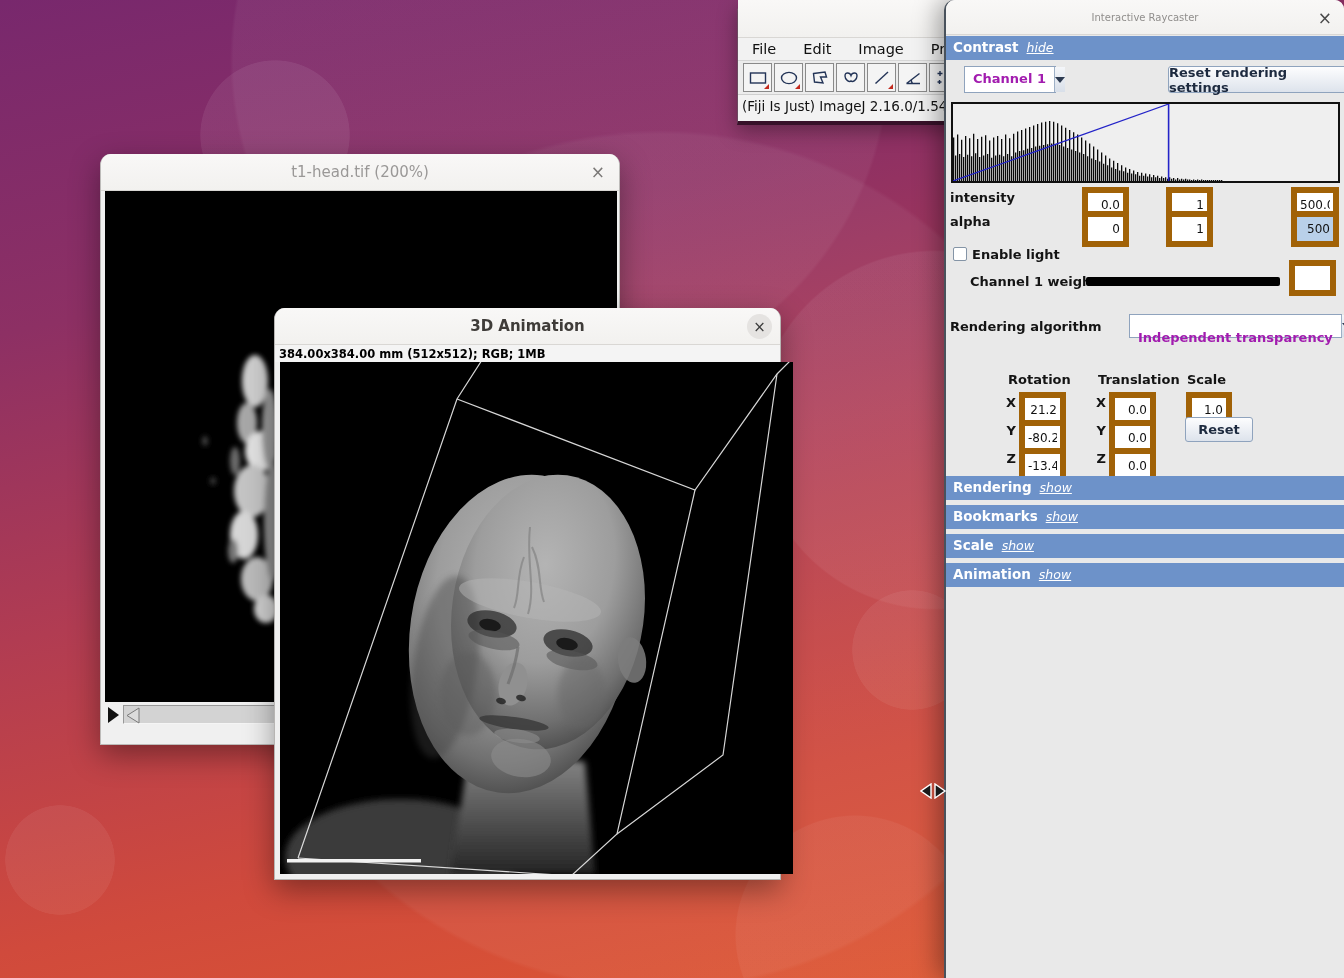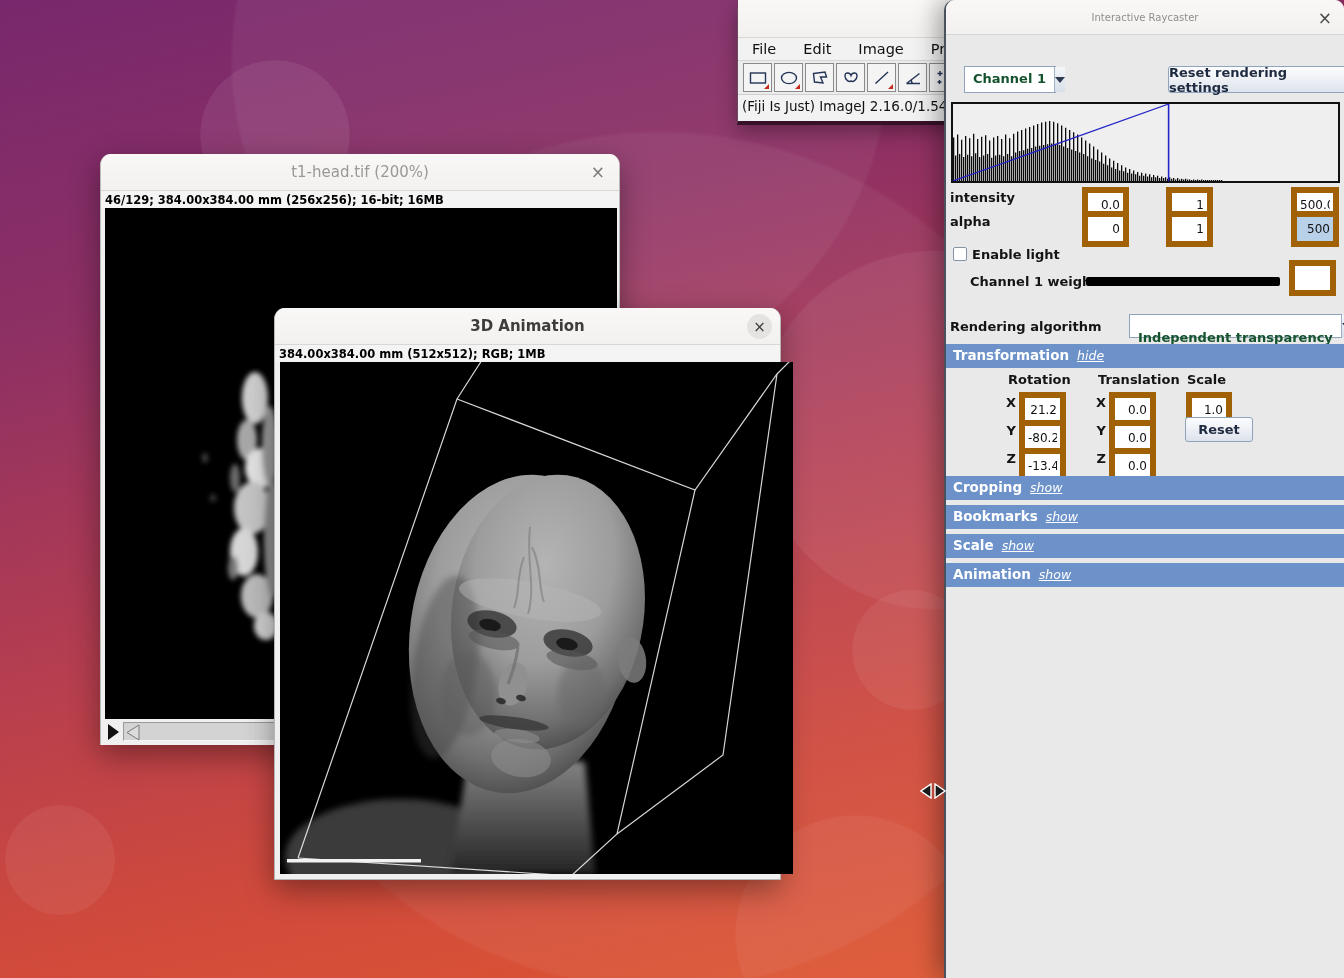--- a/index.html
+++ b/index.html
@@ -56,21 +56,21 @@
   #ray { left:944px; top:0; width:400px; height:978px; background:#e9e9e9; z-index:4; border-left:2px solid #49525c; border-radius:10px 10px 0 0; box-shadow:-6px 0 24px rgba(0,0,0,.35); }
   #ray .titlebar { height:35px; border-radius:9px 9px 0 0; }
   #ray .title-text { font-size:10px; font-weight:400; color:#908e8c; }
   .bluehdr { position:absolute; left:0; width:398px; height:24px; background:#6d92c9; color:#fff; font-size:13.5px; font-weight:bold; padding:3px 0 0 7px; }
   .bluehdr em { font-weight:normal; font-style:italic; text-decoration:underline; font-size:12.5px; margin-left:8px; }
   .lbl { position:absolute; font-size:13px; font-weight:bold; color:#141414; white-space:nowrap; }
   .tfield { position:absolute; height:36px; border:6px solid #a16207; background:#fff; font-family:"DejaVu Sans", sans-serif; font-size:12px; color:#111; padding:0 3px;text-align:right; }
   .tfield.sel { background:#b9d0e9; }
   .swbtn { position:absolute; border:1px solid #8fa3bd; border-radius:3px; background:linear-gradient(#fdfdfe,#dde3ec); font-family:"DejaVu Sans", sans-serif; font-size:13px; font-weight:bold; color:#1d2a3f; display:flex; align-items:center; justify-content:center; cursor:default; }
   .combo { position:absolute; display:flex; border:1px solid #8fa3bd; background:#fff; }
-  .combo .cval { font-size:13px; font-weight:bold; color:#14532d; padding:4px 8px 3px 8px; white-space:nowrap; flex:1;text-align:right; }
+  .combo .cval { font-size:13px; font-weight:bold; color:#a21caf; padding:4px 8px 3px 8px; white-space:nowrap; flex:1;text-align:right; }
   .combo .carrow { width:22px; background:linear-gradient(#f4f6f9,#d8dfe9); border-left:1px solid #9eb0c6; display:flex; align-items:center; justify-content:center; }
   .carrow i { width:0; height:0; border-left:5px solid transparent; border-right:5px solid transparent; border-top:6px solid #2c3a50; }
   #hist { position:absolute; left:5px; top:102px; width:389px; height:81px; background:#efefef; border:2px solid #111; }
   #hist svg { width:100%; height:100%; display:block; }
   .chk { position:absolute; width:14px; height:14px; background:#fff; border:1px solid #8494a6; border-radius:2px; }
   #weight-slider { position:absolute; left:140px; top:277px; width:194px; height:9px; background:#000; border-radius:2px; }
   .axis { position:absolute; width:14px; text-align:right; font-size:13px; font-weight:bold; color:#141414; }
 
   
   #rs-cursor { position:absolute; left:920px; top:783px; z-index:6; }
@@ -128,21 +128,20 @@
     </div>
   </div>
   <div id="fiji-status">(Fiji Is Just) ImageJ 2.16.0/1.54p; Jav</div>
 </div>
 
 <div class="win round" id="t1">
   <div class="titlebar">
     <span class="title-text">t1-head.tif (200%)</span>
     <span class="closex">×</span>
   </div>
-  <div class="statusline">46/129; 384.00x384.00 mm (256x256); 16-bit; 16MB</div>
   <div id="t1-img">
     <svg width="512" height="511" viewBox="0 0 512 511">
       <defs>
           <filter id="blur3">
             <feGaussianBlur stdDeviation="2.4"></feGaussianBlur>
           </filter>
         </defs>
       <g filter="url(#blur3)">
         <ellipse cx="150" cy="190" rx="13" ry="26" fill="#cfcfcf"></ellipse>
         <ellipse cx="142" cy="232" rx="10" ry="20" fill="#a8a8a8"></ellipse>
@@ -237,20 +236,23 @@
     </svg>
   </div>
 </div>
 
 <div class="win" id="ray">
   <div class="titlebar">
     <span class="title-text">Interactive Raycaster</span>
     <span class="closex" style="right:12px; color:#4a4a4a;">×</span>
   </div>
 
+  <div class="bluehdr" style="top:36px;">
+    <span>Contrast</span><em>hide</em>
+  </div>
   <div class="combo" style="left:18px; top:66px; width:92px; height:27px;">
     <span class="cval">Channel 1</span>
     <span class="carrow">
         <i></i>
       </span>
   </div>
   <div class="swbtn" style="left:222px; top:66px; width:182px; height:27px;">Reset rendering settings</div>
 
   <div id="hist">
     <svg id="histsvg" viewBox="0 0 385 77" preserveAspectRatio="none">
@@ -414,23 +416,20 @@
   <input class="tfield" style="left: 343px; top: 260px; width: 45px; padding-left: 32px;" value="100">
 
   <div class="lbl" style="left:4px; top:319px;">Rendering algorithm</div>
   <div class="combo" style="left:183px; top:314px; width:213px; height:24px;">
     <span class="cval" style="padding-top:15px;">Independent transparency</span>
     <span class="carrow">
         <i></i>
       </span>
   </div>
 
-  <div class="bluehdr" style="top:344px;">
-    <span>Transformation</span><em>hide</em>
-  </div>
   <div class="lbl" style="left:62px; top:372px;">Rotation</div>
   <div class="lbl" style="left:152px; top:372px;">Translation</div>
   <div class="lbl" style="left:241px; top:372px;">Scale</div>
 
   <div class="axis" style="left:56px; top:395px;">X</div>
   <input class="tfield" style="left: 73px; top: 392px; width: 47px;" value="21.2">
   <div class="axis" style="left:146px; top:395px;">X</div>
   <input class="tfield" style="left: 163px; top: 392px; width: 47px;" value="0.0">
   <input class="tfield" style="left: 240px; top: 392px; width: 46px;" value="1.0">
 
@@ -439,21 +438,21 @@
   <div class="axis" style="left:146px; top:423px;">Y</div>
   <input class="tfield" style="left: 163px; top: 420px; width: 47px;" value="0.0">
   <div class="swbtn" style="left:239px; top:417px; width:68px; height:25px;">Reset</div>
 
   <div class="axis" style="left:56px; top:451px;">Z</div>
   <input class="tfield" style="left: 73px; top: 448px; width: 47px;" value="-13.4">
   <div class="axis" style="left:146px; top:451px;">Z</div>
   <input class="tfield" style="left: 163px; top: 448px; width: 47px;" value="0.0">
 
   <div class="bluehdr" style="top:476px;">
-    <span>Cropping</span><em>show</em>
+    <span>Rendering</span><em>show</em>
   </div>
   <div class="bluehdr" style="top:505px;">
     <span>Bookmarks</span><em>show</em>
   </div>
   <div class="bluehdr" style="top:534px;">
     <span>Scale</span><em>show</em>
   </div>
   <div class="bluehdr" style="top:563px;">
     <span>Animation</span><em>show</em>
   </div>

